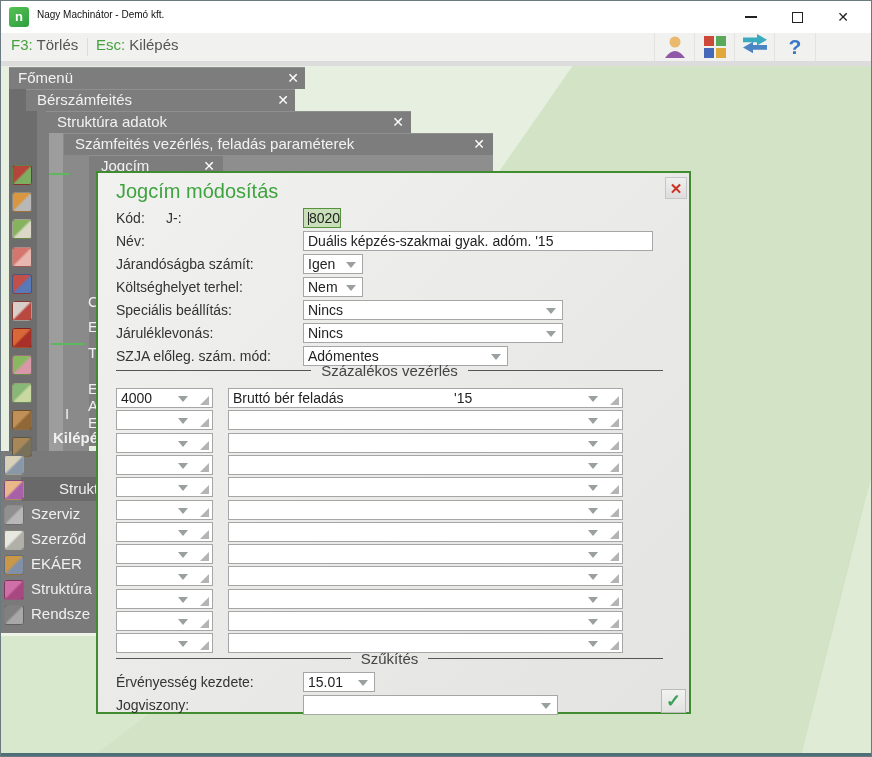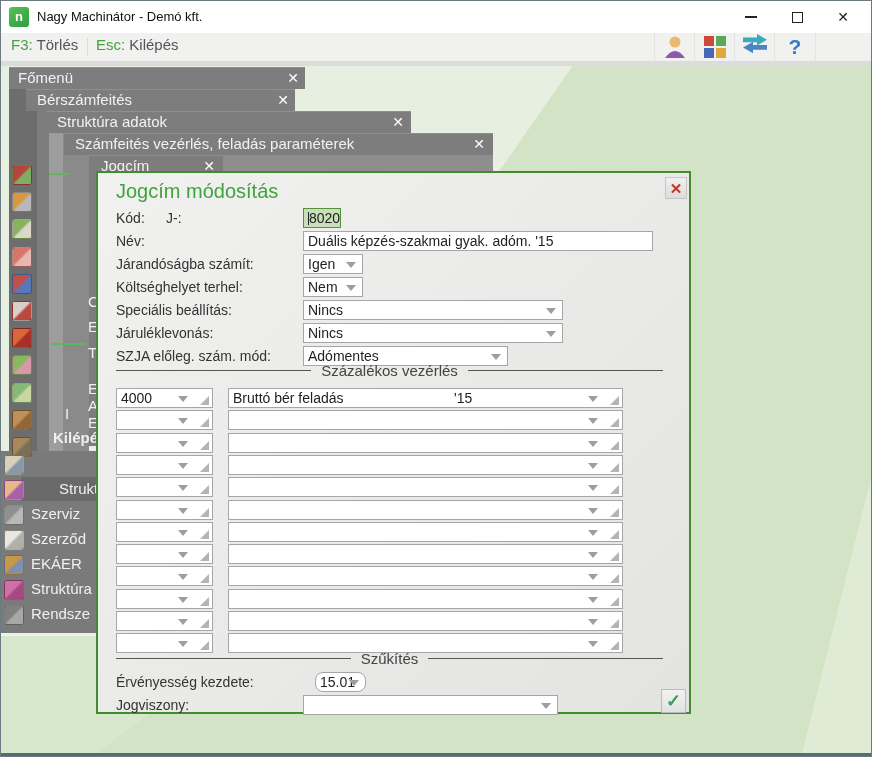--- a/index.html
+++ b/index.html
@@ -5,21 +5,21 @@
   html,body{margin:0;padding:0;background:#c8c8c8;font-family:"Liberation Sans",sans-serif;}
   #app{position:relative;width:872px;height:757px;background:#fff;overflow:hidden;
        border:1px solid #6a7a80;box-sizing:border-box;}
   .abs{position:absolute;}
 
   
   #titlebar{left:0;top:0;width:872px;height:32px;background:#ffffff;}
   #app-icon{left:8px;top:6px;width:20px;height:20px;border-radius:3px;
     background:linear-gradient(145deg,#55c155,#2f9e3f);color:#fff;font-weight:bold;
     font-size:13px;text-align:center;line-height:20px;}
-  #win-title{left:36px;top:8px;font-size:13px;color:#111;}
+  #win-title{left:36px;top:8px;font-size:10px;color:#111;}
   .winbtn{top:0;width:46px;height:32px;text-align:center;line-height:32px;font-size:14px;color:#222;}
   #btn-min{left:727px;}
   #btn-max{left:773px;}
   #btn-close{left:819px;}
   #max-box{position:absolute;left:18px;top:11px;width:9px;height:9px;border:1.5px solid #222;}
   #min-bar{position:absolute;left:17px;top:15px;width:12px;height:1.5px;background:#222;}
 
   
   #toolbar{left:0;top:32px;width:872px;height:28px;background:#f1f1f0;border-bottom:1px solid #dcdcdc;}
   .sc{top:3px;height:22px;font-size:15px;color:#555;}
@@ -465,21 +465,21 @@
       <span class="cnr"></span>
     </div>
   </div>
 </div>
 
     <div class="abs sep" style="left:18px;top:477px;width:547px;">
       <span>Szűkítés</span>
     </div>
 
     <div class="abs flabel" style="top:501px;">Érvényesség kezdete:</div>
-    <div class="abs combo" style="left:217px;top:499px;width:51px;border-radius:8px;">
+    <div class="abs combo" style="left:205px;top:499px;width:72px;">
       <span class="val">15.01</span>
       <span class="arr"></span>
     </div>
 
     <div class="abs flabel" style="top:524px;">Jogviszony:</div>
     <div class="abs combo" style="left:205px;top:522px;width:255px;">
       <span class="val"></span>
       <span class="arr"></span>
     </div>
 

